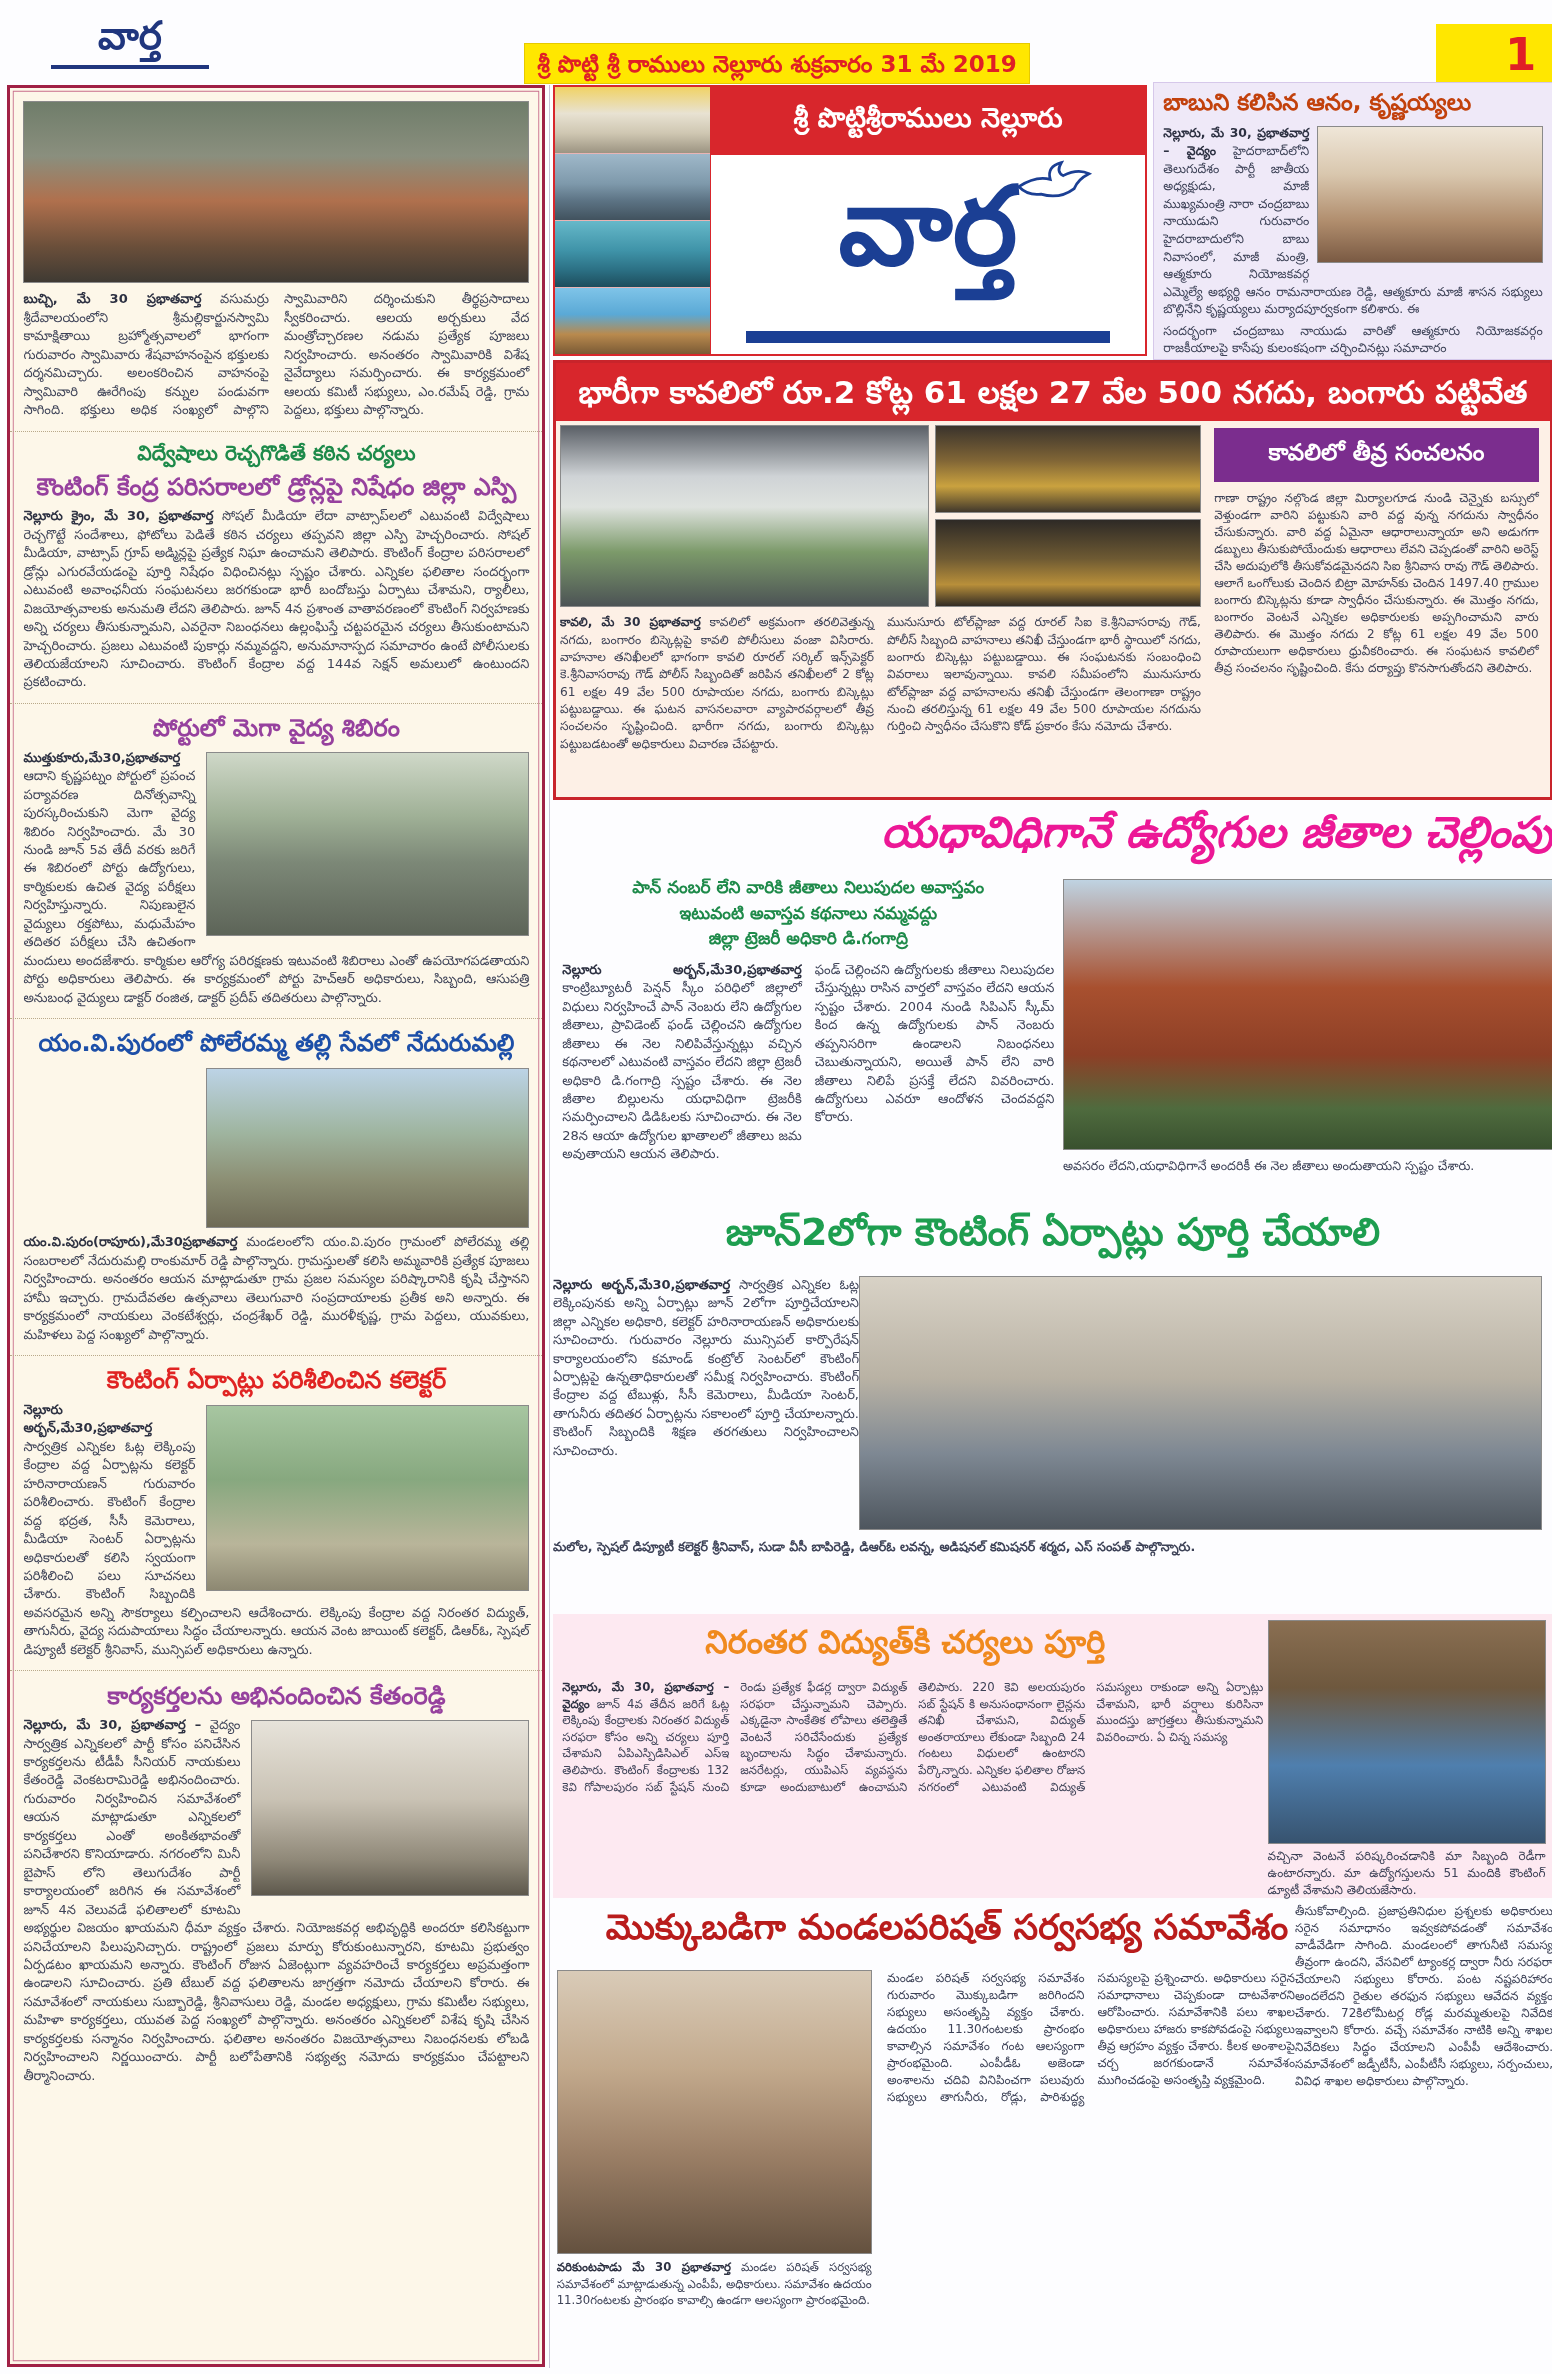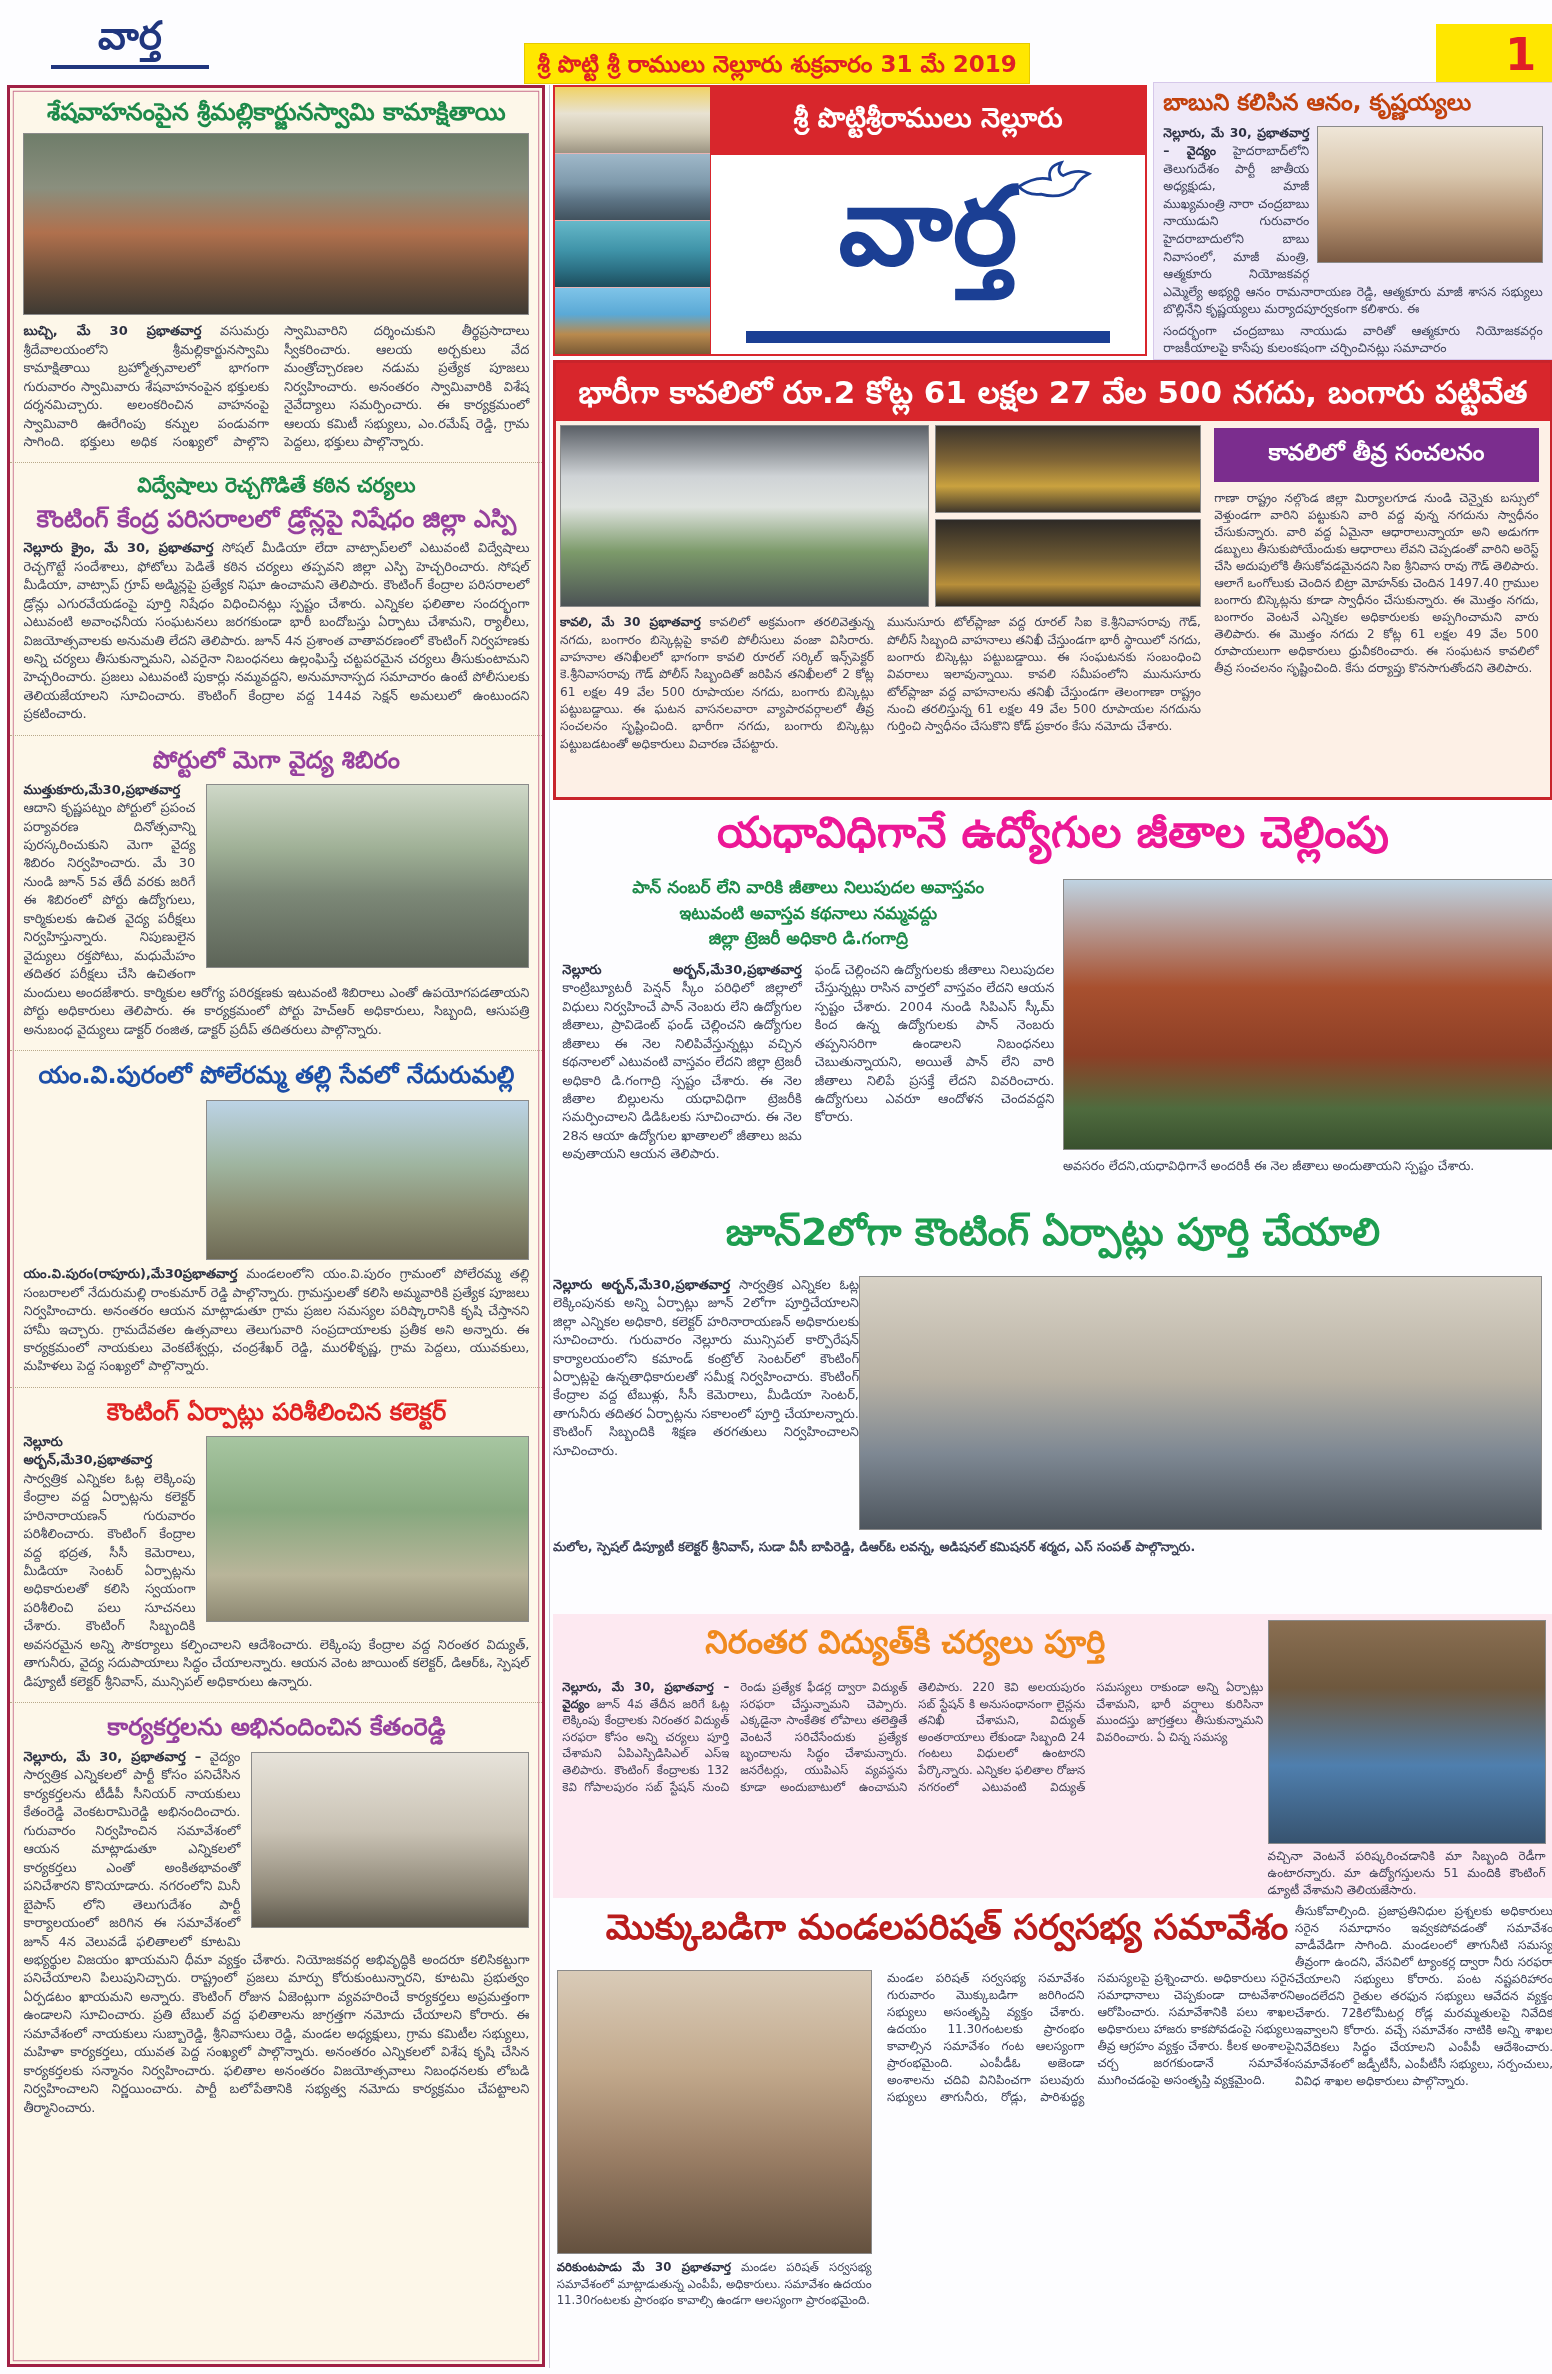--- a/index.html
+++ b/index.html
@@ -81,21 +81,21 @@
   .rb-photos .stack { flex:1; display:flex; flex-direction:column; gap:5.6px; }
   .rb-photos .stack .ph { flex:1; }
   .rb-cols { column-count:2; column-gap:13px; margin-top:7.4px; }
   .rb-cols .txt { font-size:12.2px; }
   .rb-side { width:343px; padding:7.4px 9.3px 5.6px; }
   .rb-side-hdr { background:#7b2d8e; color:#ffffff; font-weight:bold; font-size:23px;
     text-align:center; padding:11px 3.7px; margin-bottom:7.4px; }
   .rb-side .txt { font-size:12px; }
   
   .salary { position:absolute; left:553px; top:803px; width:1000px; height:399px; }
-  .salary h1 { color:#ec1896; font-size:43px; text-align:center; font-weight:bold; margin:3.7px 0 9.3px; }
+  .salary h1 { color:#ec1896; font-size:43px; text-align:right; font-weight:bold; margin:3.7px 0 9.3px;font-style:italic; }
   .sal-left { position:absolute; left:9.3px; top:72px; width:492px; }
   .sal-sub { text-align:center; color:#1e8a4a; font-weight:bold; font-size:17px; line-height:1.5; margin-bottom:9.3px; }
   .sal-cols { column-count:2; column-gap:13px; }
   .sal-photo { position:absolute; right:0; top:76px; width:490px; height:271px; }
   .sal-close { position:absolute; right:0; top:354px; width:490px; font-size:12.6px; }
   
   .june2 { position:absolute; left:553px; top:1206px; width:1000px; height:403px; }
   .june2 h1 { color:#1e9e50; font-size:38px; text-align:center; font-weight:bold; margin:3.7px 0 13px; }
   .j2-row { display:flex; }
   .j2-left { width:306px; }
@@ -132,21 +132,20 @@
   <div class="datebox">శ్రీ పొట్టి శ్రీ రాములు నెల్లూరు  శుక్రవారం 31 మే 2019</div>
   <div class="pagenumbox">
     <span class="n">1</span>
   </div>
 
   <div class="sep-v"></div>
 
   <div class="left-col">
 
     <div class="la">
-      <h2 class="hl-green">శేషవాహనంపైన శ్రీమల్లికార్జునస్వామి కామాక్షితాయి</h2>
       <div class="ph ph-wide g-temple"></div>
       <div class="two-col txt"><span class="dl">బుచ్చి, మే 30 ప్రభాతవార్త</span>
         <span>వసుమర్రు శ్రీదేవాలయంలోని శ్రీమల్లికార్జునస్వామి కామాక్షితాయి బ్రహ్మోత్సవాలలో భాగంగా గురువారం స్వామివారు శేషవాహనంపైన భక్తులకు దర్శనమిచ్చారు. అలంకరించిన వాహనంపై స్వామివారి ఊరేగింపు కన్నుల పండువగా సాగింది. భక్తులు అధిక సంఖ్యలో పాల్గొని స్వామివారిని దర్శించుకుని తీర్థప్రసాదాలు స్వీకరించారు. ఆలయ అర్చకులు వేద మంత్రోచ్చారణల నడుమ ప్రత్యేక పూజలు నిర్వహించారు. అనంతరం స్వామివారికి విశేష నైవేద్యాలు సమర్పించారు. ఈ కార్యక్రమంలో ఆలయ కమిటీ సభ్యులు, ఎం.రమేష్ రెడ్డి, గ్రామ పెద్దలు, భక్తులు పాల్గొన్నారు.</span></div>
     </div>
 
     <div class="la">
       <div class="kicker">విద్వేషాలు రెచ్చగొడితే కఠిన చర్యలు</div>
       <h2 class="hl-purple">కౌంటింగ్ కేంద్ర పరిసరాలలో డ్రోన్లపై నిషేధం జిల్లా ఎస్పి</h2>
       <div class="txt"><span class="dl">నెల్లూరు క్రైం, మే 30, ప్రభాతవార్త</span>
         <span>సోషల్ మీడియా లేదా వాట్సాప్‌లలో ఎటువంటి విద్వేషాలు రెచ్చగొట్టే సందేశాలు, ఫోటోలు పెడితే కఠిన చర్యలు తప్పవని జిల్లా ఎస్పి హెచ్చరించారు. సోషల్ మీడియా, వాట్సాప్ గ్రూప్ అడ్మిన్లపై ప్రత్యేక నిఘా ఉంచామని తెలిపారు. కౌంటింగ్ కేంద్రాల పరిసరాలలో డ్రోన్లు ఎగురవేయడంపై పూర్తి నిషేధం విధించినట్లు స్పష్టం చేశారు. ఎన్నికల ఫలితాల సందర్భంగా ఎటువంటి అవాంఛనీయ సంఘటనలు జరగకుండా భారీ బందోబస్తు ఏర్పాటు చేశామని, ర్యాలీలు, విజయోత్సవాలకు అనుమతి లేదని తెలిపారు. జూన్ 4న ప్రశాంత వాతావరణంలో కౌంటింగ్ నిర్వహణకు అన్ని చర్యలు తీసుకున్నామని, ఎవరైనా నిబంధనలు ఉల్లంఘిస్తే చట్టపరమైన చర్యలు తీసుకుంటామని హెచ్చరించారు. ప్రజలు ఎటువంటి పుకార్లు నమ్మవద్దని, అనుమానాస్పద సమాచారం ఉంటే పోలీసులకు తెలియజేయాలని సూచించారు. కౌంటింగ్ కేంద్రాల వద్ద 144వ సెక్షన్ అమలులో ఉంటుందని ప్రకటించారు.</span></div>

